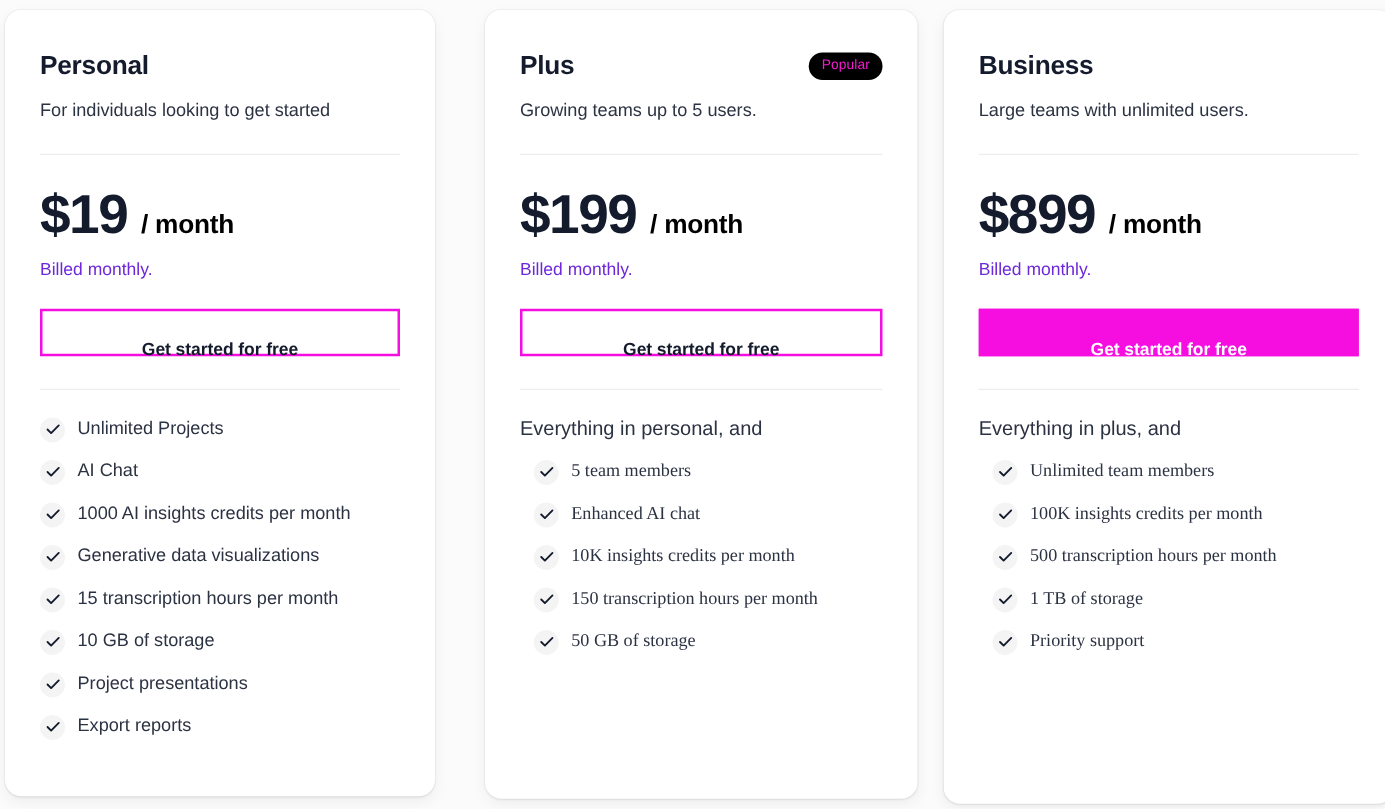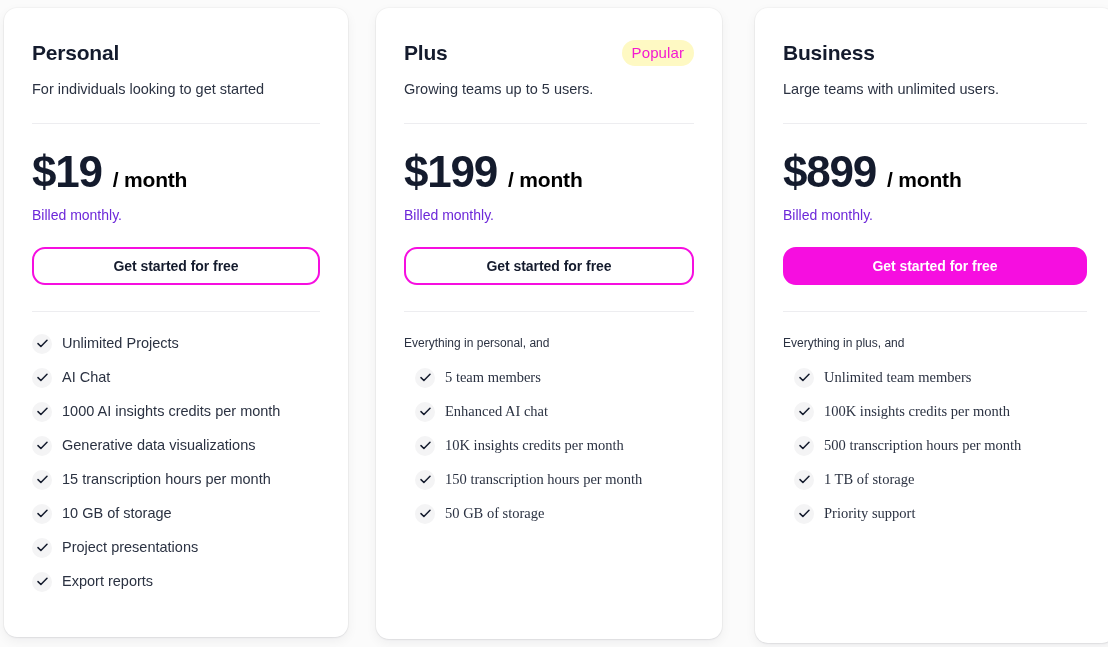--- a/index.html
+++ b/index.html
@@ -29,21 +29,21 @@
     border-radius: 13px;
     box-shadow: 0 1px 2px rgba(16,24,40,0.06),
                 0 4px 12px rgba(16,24,40,0.055),
                 0 0 0 0.8px rgba(16,24,40,0.035);
     box-sizing: border-box;
     padding: 0 28px;
     overflow: hidden;
   }
 
   .card-personal  { left: 4px;   width: 344px; height: 629px; }
-  .card-plus      { left: 376px; width: 346px; height: 631px; }
+  .card-plus      { left: 388px; width: 346px; height: 631px; }
   .card-business  { left: 755px; width: 360px; height: 635px; }
 
   .card-head {
     padding-top: 31px;
   }
 
   .head-row {
     display: flex;
     align-items: center;
     justify-content: space-between;
@@ -54,23 +54,23 @@
   .plan-name {
     font-size: 21px;
     font-weight: 700;
     color: #141b2d;
     letter-spacing: -0.2px;
     line-height: 28px;
   }
 
   .badge {
     display: inline-block;
-    background: #fef9c3;
+    background: #000000;
     color: #f31ad0;
-    font-size: 15px;
+    font-size: 11px;
     font-weight: 500;
     line-height: 1;
     padding: 5px 10px 6px 10px;
     border-radius: 999px;
     letter-spacing: 0.1px;
   }
 
   .plan-desc {
     margin-top: 12px;
     font-size: 14.5px;
@@ -117,28 +117,28 @@
     line-height: 18px;
   }
 
   .cta-button {
     display: block;
     width: 100%;
     margin-top: 23px;
     height: 38px;
     line-height: 34px;
     text-align: center;
-    border-radius: 13px;
+    border-radius: 0;
     font-size: 14px;
     font-weight: 700;
     letter-spacing: -0.05px;
     box-sizing: border-box;
     cursor: pointer;
     font-family: "Liberation Sans", sans-serif;
-    padding: 0;
+    padding: 13px;
   }
 
   .cta-outline {
     background: #ffffff;
     border: 2px solid #f60ee0;
     color: #141b2d;
   }
 
   .cta-filled {
     background: #f60ee0;
@@ -153,21 +153,21 @@
   }
 
   .features {
     list-style: none;
     margin: 0;
     padding: 0;
     padding-top: 22px;
   }
 
   .feature-intro {
-    font-size: 12px;
+    font-size: 16px;
     color: #2b3242;
     line-height: 19px;
     padding-bottom: 15px;
   }
 
   .feature-item {
     display: flex;
     align-items: center;
     height: 19px;
     margin-bottom: 15px;

